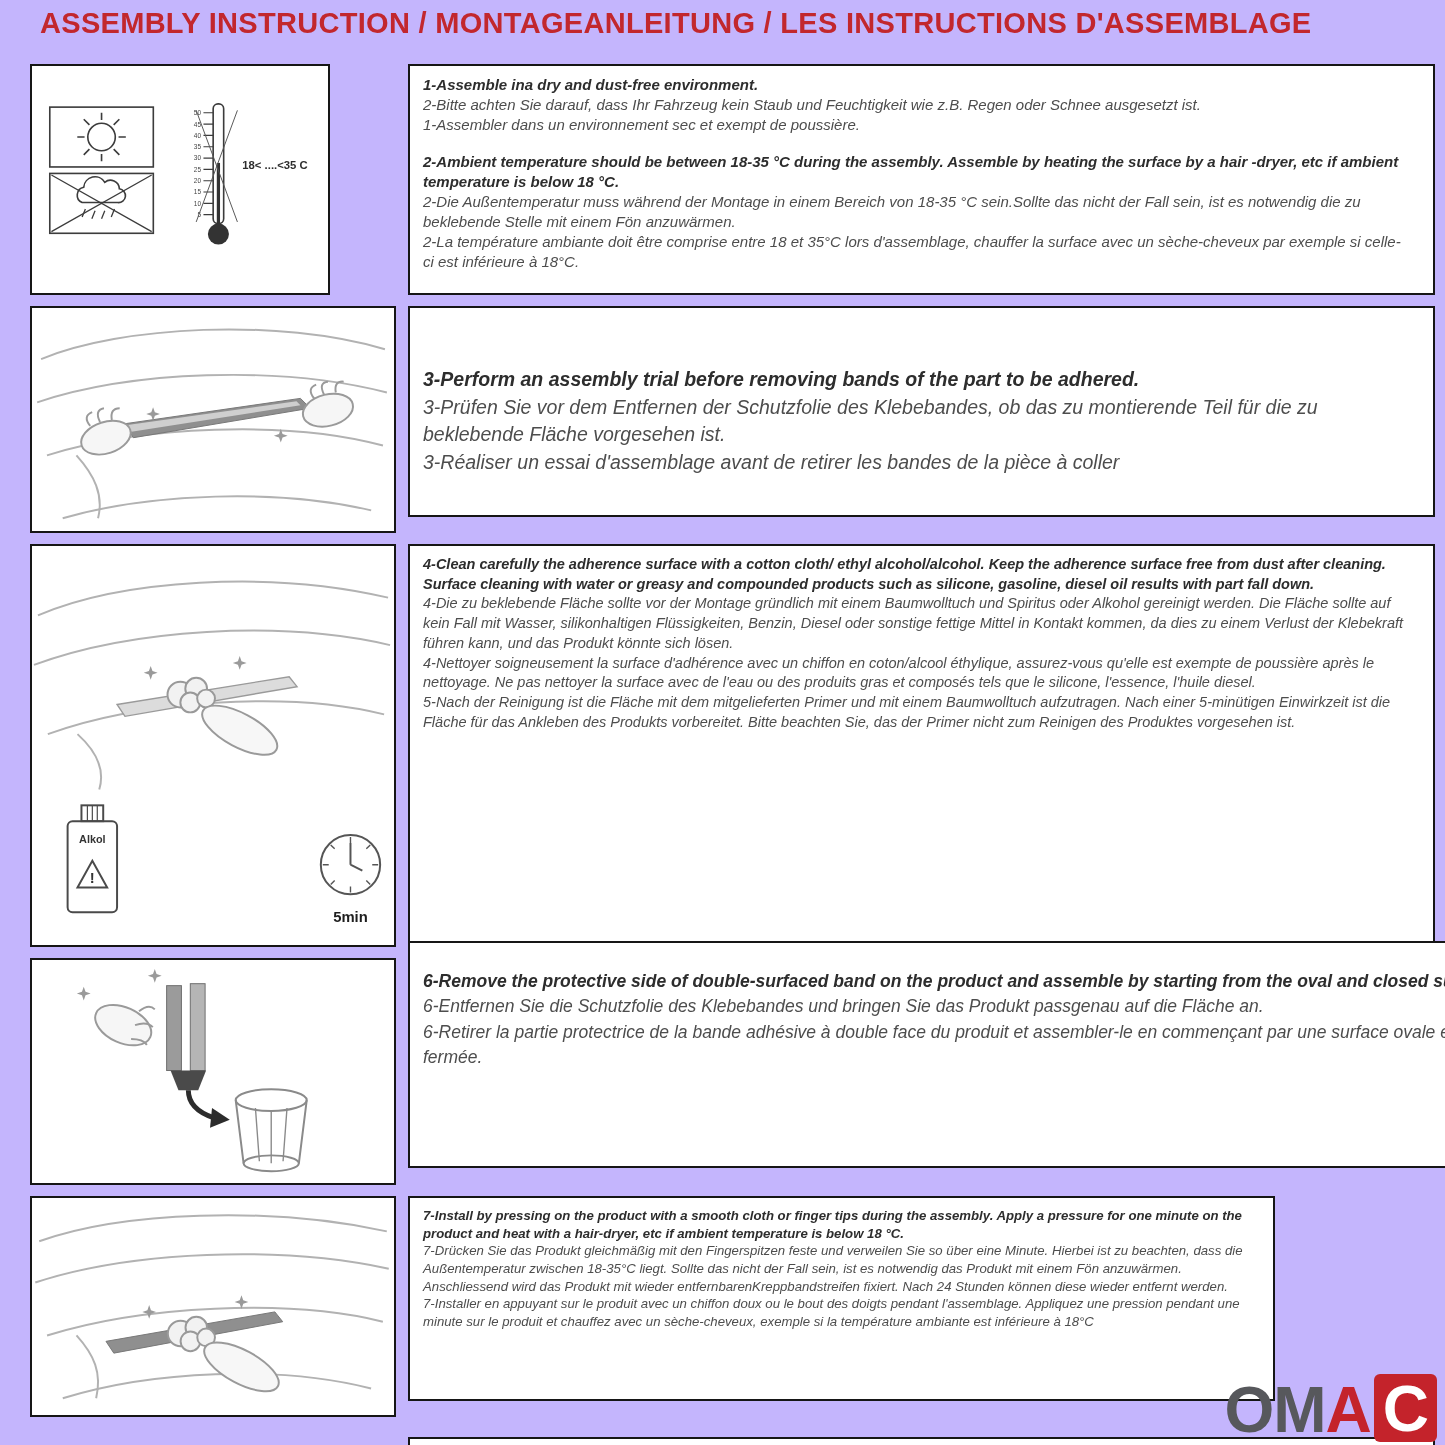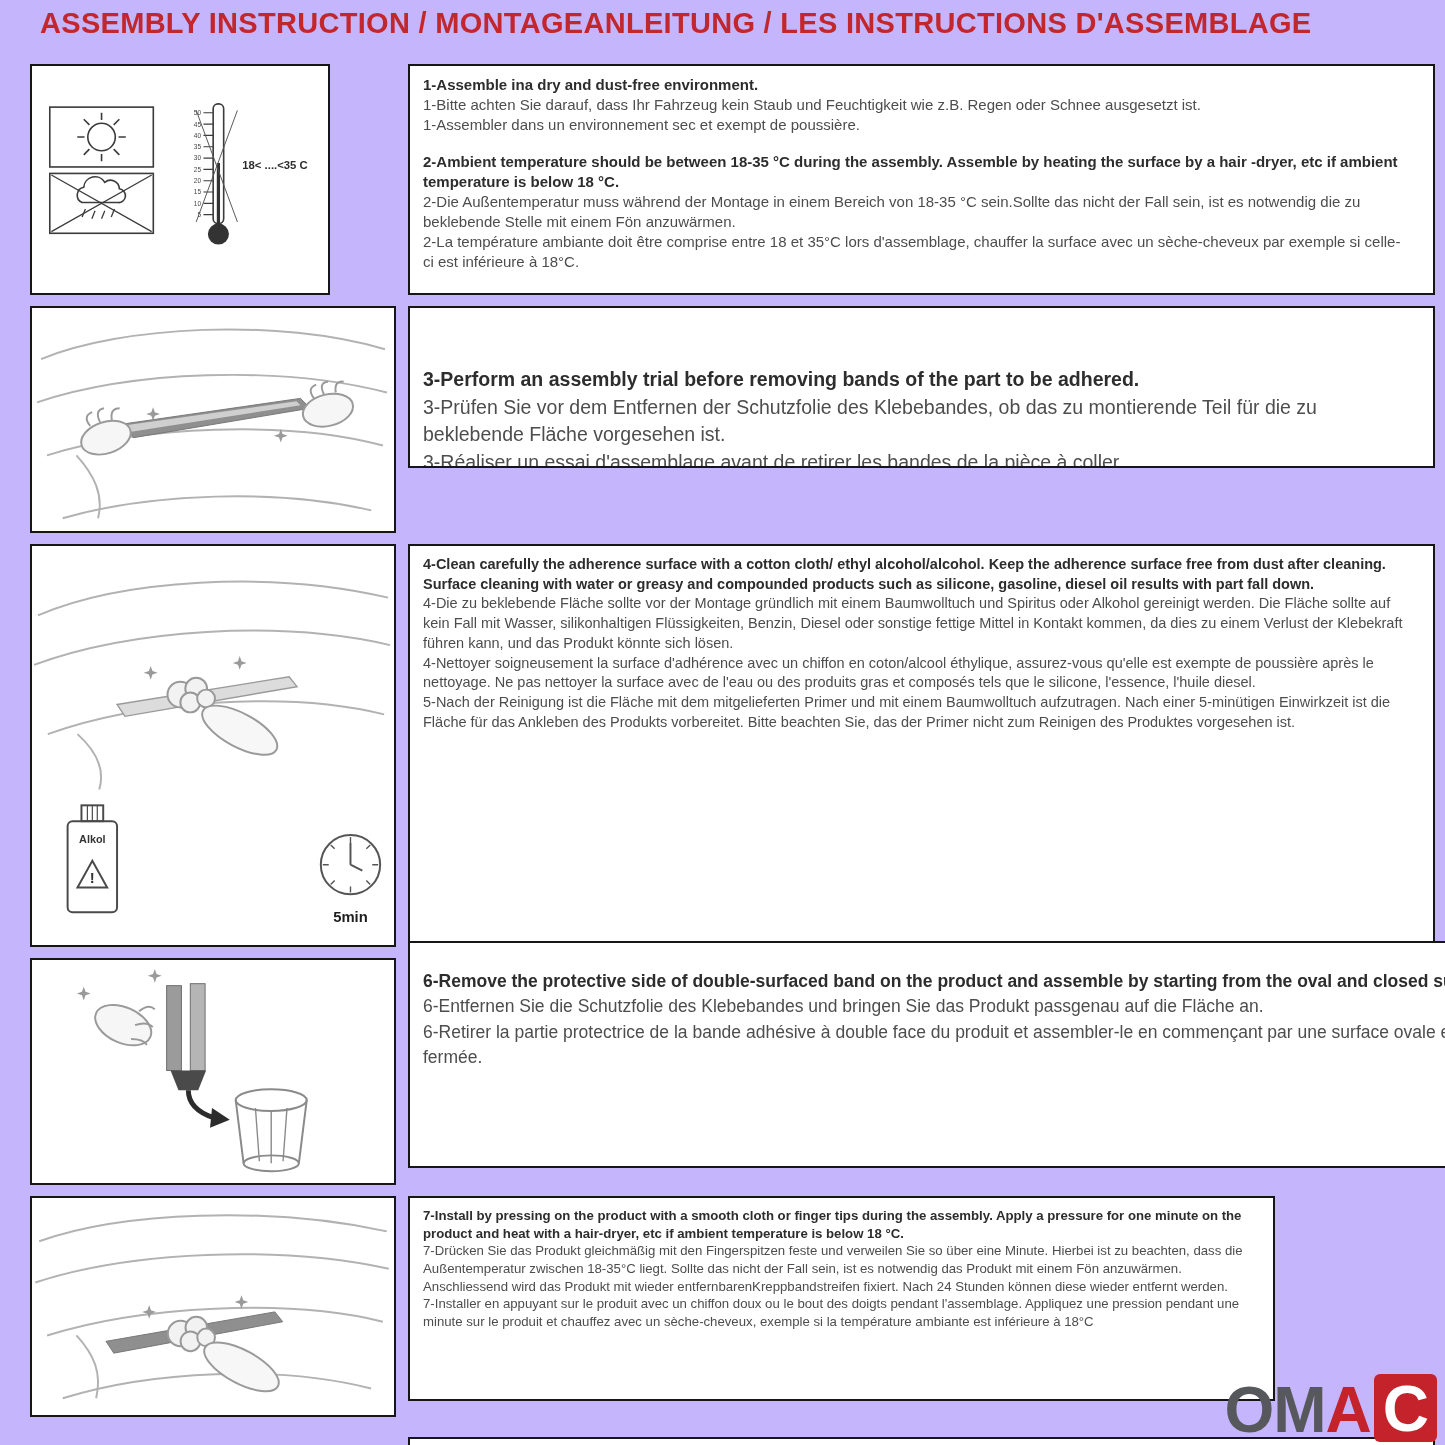--- a/index.html
+++ b/index.html
@@ -7,21 +7,21 @@
   body { font-family:"Liberation Sans", sans-serif; }
   .page { position:relative; width:1445px; height:1445px; background:#c4b5fd; overflow:hidden; }
 
   .title {
     position:absolute; left:40px; top:7px;
     font-size:29px; font-weight:bold; color:#c2272d; letter-spacing:.3px;
     white-space:nowrap;
   }
 
   .box { position:absolute; border:2px solid #161616; background:#fff; overflow:hidden; }
-  .textbox { padding:9px 24px 8px 13px; }
+  .textbox { padding:9px 24px 8px 13px;font-style:italic; }
 
   p.para { color:#4d4d4d; }
   p.para.bold { font-weight:bold; color:#2d2d2d; }
   p.para.gap { margin-top:17px; }
 
   .fs15 p.para { font-size:15px;   line-height:1.33; }
   .fs19 p.para { font-size:19.5px; line-height:1.42; }
   .fs14 p.para { font-size:14.5px; line-height:1.36; }
   .fs17 p.para { font-size:17.5px; line-height:1.45; }
   .fs13 p.para { font-size:13.2px; line-height:1.34; }
@@ -80,21 +80,21 @@
         <text class="tnum" x="209" y="134" text-anchor="end">15</text>
         <text class="tnum" x="209" y="148" text-anchor="end">10</text>
         <text class="tnum" x="209" y="162" text-anchor="end">5</text>
         <path d="M203,30 L254,168 M254,30 L203,168" stroke="#555" stroke-width="1.2"></path>
         <text x="260" y="103" font-size="14" font-weight="bold" fill="#2e2e2e">18&lt; ....&lt;35 C</text>
       </g>
     </svg>
   </div>
   <div class="box textbox fs15" style="left:408px;top:64px;width:1027px;height:231px">
     <p class="para bold">1-Assemble ina dry and dust-free environment.</p>
-    <p class="para">1-Bitte achten Sie darauf, dass Ihr Fahrzeug kein Staub und Feuchtigkeit wie z.B. Regen oder Schnee ausgesetzt ist.</p>
+    <p class="para">2-Bitte achten Sie darauf, dass Ihr Fahrzeug kein Staub und Feuchtigkeit wie z.B. Regen oder Schnee ausgesetzt ist.</p>
     <p class="para">1-Assembler dans un environnement sec et exempt de poussière.</p>
     <p class="para bold gap">2-Ambient temperature should be between 18-35 °C  during the assembly. Assemble by heating the surface by a hair -dryer, etc if ambient temperature is below 18 °C.</p>
     <p class="para">2-Die Außentemperatur muss während der Montage in einem Bereich von 18-35 °C  sein.Sollte das nicht der Fall sein, ist es notwendig die zu beklebende Stelle mit einem Fön anzuwärmen.</p>
     <p class="para">2-La température ambiante doit être comprise entre 18 et 35°C lors d'assemblage, chauffer la surface avec un sèche-cheveux par exemple si celle-ci est inférieure à 18°C.</p>
   </div>
 
   <div class="box" style="left:30px;top:306px;width:366px;height:227px">
     <svg viewBox="0 0 366 227">
       <g stroke="#b2b2b2" fill="none" stroke-width="2">
         <path d="M8,52 C90,18 250,10 358,42"></path>
@@ -110,21 +110,21 @@
         <path d="M58,120 q-8,-10 2,-14 M68,116 q-6,-12 4,-14 M80,114 q-2,-12 8,-12" fill="none"></path>
       </g>
       <g stroke="#9a9a9a" fill="#f6f6f6" stroke-width="2">
         <ellipse cx="300" cy="104" rx="26" ry="16" transform="rotate(-14 300 104)"></ellipse>
         <path d="M286,92 q-8,-10 2,-14 M296,88 q-6,-12 4,-13 M308,86 q-2,-12 8,-11" fill="none"></path>
       </g>
       <path d="M0,-7 L1.8,-1.8 L7,0 L1.8,1.8 L0,7 L-1.8,1.8 L-7,0 L-1.8,-1.8 Z" transform="translate(122,108)" fill="#9a9a9a"></path>
       <path d="M0,-7 L1.8,-1.8 L7,0 L1.8,1.8 L0,7 L-1.8,1.8 L-7,0 L-1.8,-1.8 Z" transform="translate(252,130)" fill="#9a9a9a"></path>
     </svg>
   </div>
-  <div class="box textbox fs19 pt58" style="left:408px;top:306px;width:1027px;height:162px">
+  <div class="box textbox fs19 pt58" style="left:408px;top:306px;width:1027px;height:211px">
     <p class="para bold">3-Perform an assembly trial before removing bands of the part to be adhered.</p>
     <p class="para">3-Prüfen Sie vor dem Entfernen der Schutzfolie des Klebebandes, ob das zu montierende Teil für die zu beklebende Fläche vorgesehen ist.</p>
     <p class="para">3-Réaliser un essai d'assemblage avant de retirer les bandes de la pièce à coller</p>
   </div>
 
   <div class="box" style="left:30px;top:544px;width:366px;height:403px">
     <svg viewBox="0 0 366 403">
       <g stroke="#b2b2b2" fill="none" stroke-width="2">
         <path d="M6,70 C90,34 240,24 360,52"></path>
         <path d="M2,120 C100,84 250,74 362,100"></path>

